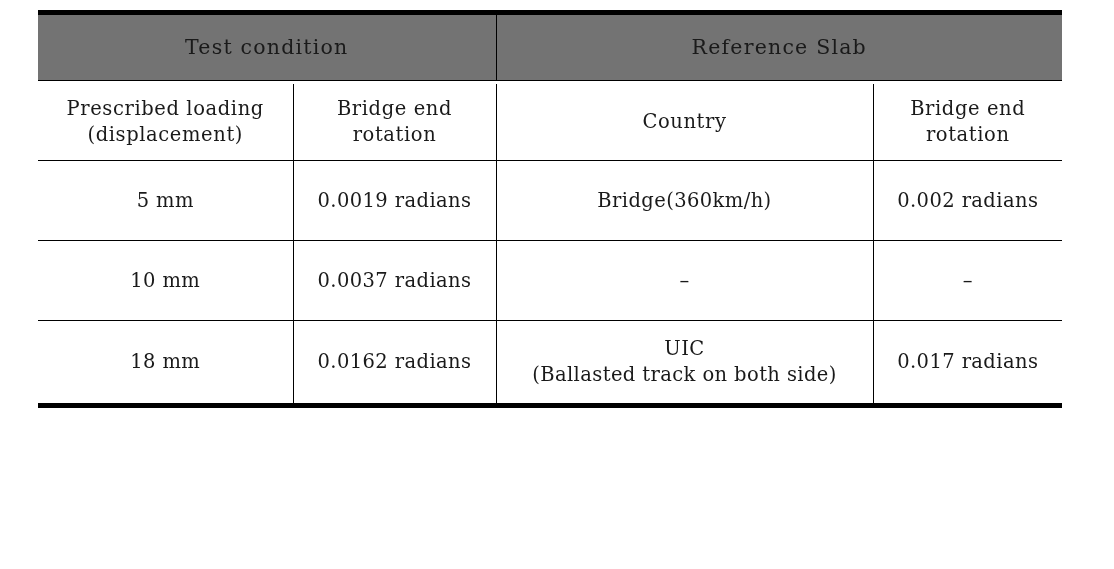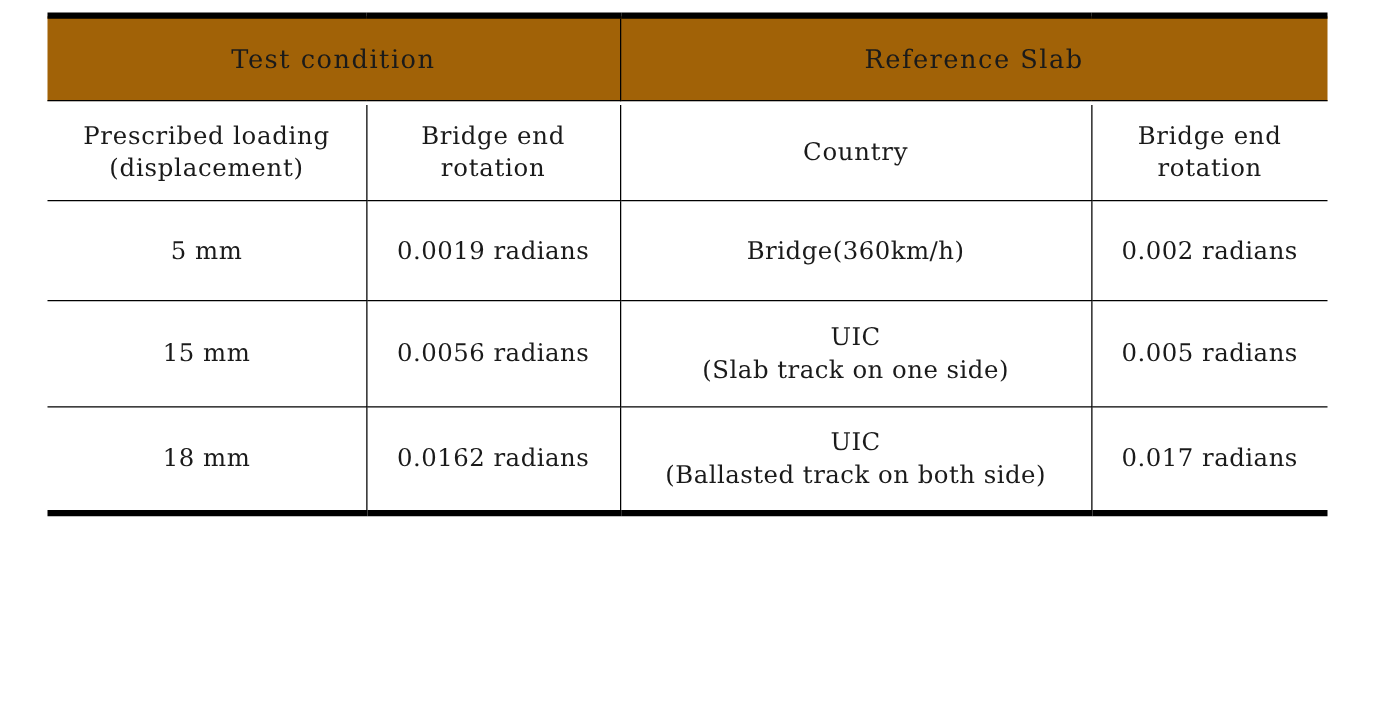--- a/index.html
+++ b/index.html
@@ -45,21 +45,21 @@
   }
 
   
   col.c1 { width: 255px; }
   col.c2 { width: 203px; }
   col.c3 { width: 377px; }
   col.c4 { width: 189px; }
 
   
   tr.group-head td {
-    background: #a16207;
+    background: #737373;
     height: 68px;
     font-size: 20.5px;
     letter-spacing: 1.2px;
     border-top: 5px solid #000000;
     border-bottom: 1px solid #000000;
   }
   tr.group-head td.gh-left  { border-right: 1px solid #000000; }
 
   
   tr.subgap td {
@@ -148,32 +148,27 @@
           <td class="v">5 mm</td>
           <td class="v">0.0019 radians</td>
           <td class="v">
             <span class="two-line">
               <span class="l1">Bridge(360km/h)</span>
             </span>
           </td>
           <td>0.002 radians</td>
         </tr>
 
+        <tr class="body-row h-short">
+          <td class="v">10 mm</td>
+          <td class="v">0.0037 radians</td>
+          <td class="v dash">–</td>
+          <td class="dash">–</td>
+        </tr>
 
-        <tr class="body-row h-tall">
-          <td class="v">15 mm</td>
-          <td class="v">0.0056 radians</td>
-          <td class="v">
-            <span class="two-line">
-              <span class="l1">UIC</span>
-              <span class="l2">(Slab track on one side)</span>
-            </span>
-          </td>
-          <td>0.005 radians</td>
-        </tr>
 
 
         <tr class="body-row h-tall last">
           <td class="v">18 mm</td>
           <td class="v">0.0162 radians</td>
           <td class="v">
             <span class="two-line">
               <span class="l1">UIC</span>
               <span class="l2">(Ballasted track on both side)</span>
             </span>

